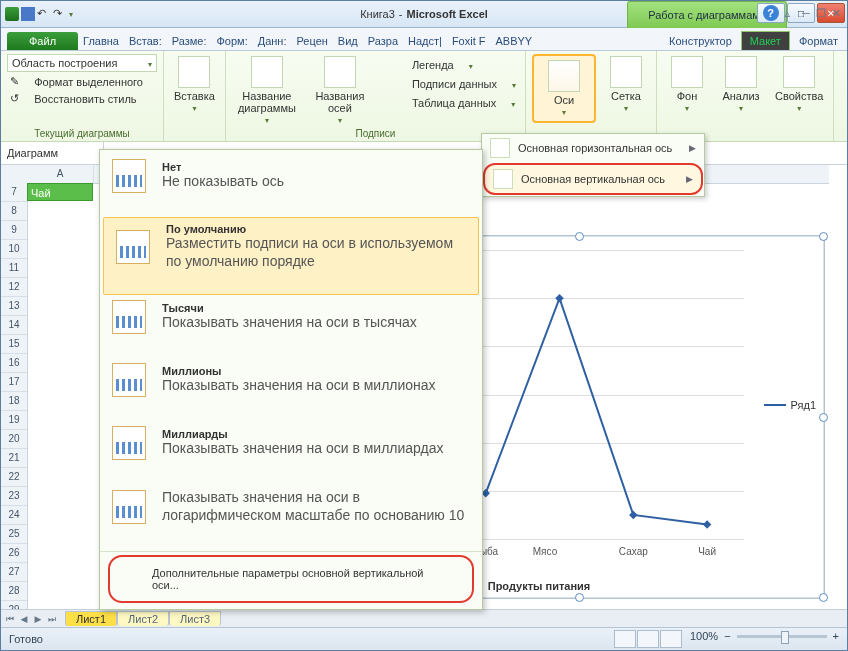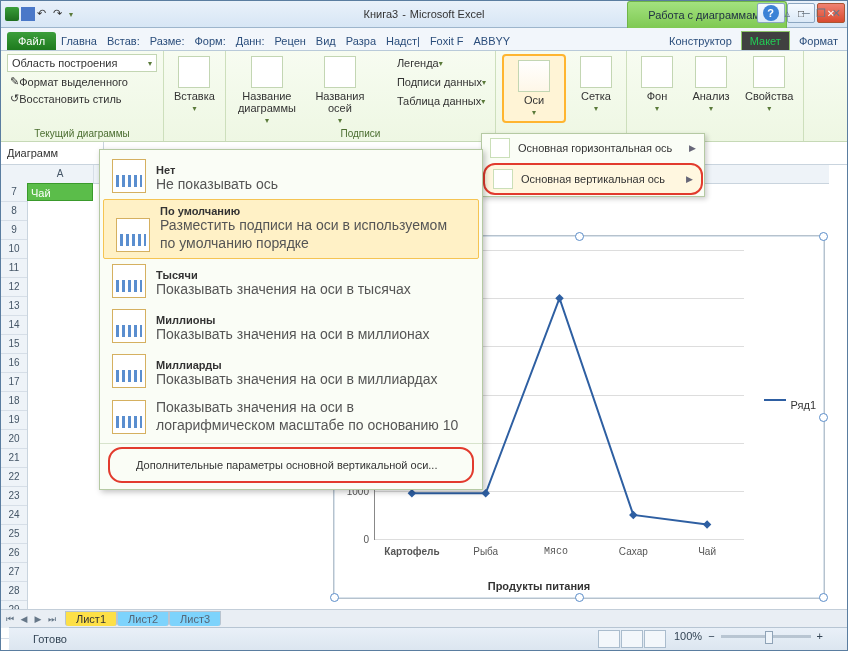--- a/index.html
+++ b/index.html
@@ -1,35 +1,35 @@
 <!DOCTYPE html>
 <html><head>
 <meta charset="utf-8">
 <style>
 html,body{margin:0;padding:0;font-family:"Segoe UI",Tahoma,sans-serif;font-size:11px;color:#333;background:#fff;overflow:hidden}
 body{width:848px;height:651px;position:relative;border:1px solid #5a7da0;box-sizing:border-box}
 .titlebar{height:26px;background:linear-gradient(#e9f1fa,#d7e6f5);display:flex;align-items:center;border-bottom:1px solid #9db5cc;position:relative}
 .qat{display:flex;align-items:center;gap:2px;padding-left:4px}
 .qat .ico{width:14px;height:14px;display:inline-block}
 .title-group{position:absolute;left:50%;transform:translateX(-50%);display:flex;align-items:center;gap:4px}
-.title-app{font-weight:400}
+.title-app{font-weight:700}
 .chart-tools-tab{position:absolute;right:60px;top:0;height:26px;background:linear-gradient(#a3e27f,#7fc953);padding:0 20px;display:flex;align-items:center;color:#234;border:1px solid #6fb548;border-bottom:none;border-radius:3px 3px 0 0}
 .winbtns{position:absolute;right:2px;top:2px;display:flex;gap:2px}
 .winbtn{width:26px;height:18px;border:1px solid #8ba6c1;background:linear-gradient(#f5faff,#dbe9f7);border-radius:2px;display:flex;align-items:center;justify-content:center;font-size:10px}
 .winbtn.close{background:linear-gradient(#f08272,#d94a2f);color:#fff;border-color:#a53}
 .tabbar{height:22px;background:#f2f6fb;display:flex;align-items:end;padding-left:6px;border-bottom:1px solid #b9cad9;gap:0}
-.file-tab{background:linear-gradient(#3b9e3b,#1e7a1e);color:#fff;padding:3px 11px;border-radius:3px 3px 0 0;font-size:11px}
+.file-tab{background:linear-gradient(#3b9e3b,#1e7a1e);color:#fff;padding:3px 22px;border-radius:3px 3px 0 0;font-size:11px}
 .tab{padding:3px 4px;color:#2a4d7b;font-size:11px;border:1px solid transparent;border-bottom:none;white-space:nowrap}
 .tab.sel{background:#404040;border-color:#8fc76a;color:#2c5}
 .tool-tab{padding:3px 8px}
 .ribbon{height:90px;background:linear-gradient(#f7fcf1,#eef7e3);border-bottom:1px solid #c6d9b6;display:flex;position:relative}
 .rgroup{border-right:1px solid #cddfbc;padding:3px 6px 1px;display:flex;flex-direction:column;justify-content:space-between}
 .rgroup-label{font-size:10px;color:#4a6d2f;text-align:center;padding-bottom:1px}
 .rgroup-body{display:flex;align-items:flex-start;gap:6px;flex:1}
-.smallbtn{display:flex;align-items:center;gap:0;padding:1px 3px;font-size:11px;white-space:nowrap}
+.smallbtn{display:flex;align-items:flex-end;gap:15px;padding:1px 3px;font-size:11px;white-space:nowrap}
 .bigbtn{display:flex;flex-direction:column;align-items:center;gap:2px;padding:2px 4px;font-size:11px;text-align:center;min-width:40px}
 .bigbtn .bicon{width:30px;height:30px;background:#fff;border:1px solid #c3d6b3}
 .drop-arrow{font-size:8px;color:#5a7a3a}
 .axis-btn{border:2px solid #ffb530;background:#fff4d6;border-radius:4px;padding:4px 10px}
 .help-area{position:absolute;right:6px;top:4px;display:flex;gap:6px;align-items:center}
 .help-area .circ{width:16px;height:16px;border-radius:50%;background:#3b82d6;color:#fff;display:flex;align-items:center;justify-content:center;font-size:11px;font-weight:bold}
 .namebox-row{height:22px;border-bottom:1px solid #c9d4de;display:flex;align-items:center;background:#fff}
 .namebox{width:90px;border-right:1px solid #c9d4de;padding:0 6px;height:100%;display:flex;align-items:center;font-size:11px}
 .submenu{position:absolute;left:480px;top:132px;width:222px;background:#fafdf6;border:1px solid #b5c9a3;box-shadow:2px 2px 5px rgba(0,0,0,.2);z-index:9}
 .submenu-item{display:flex;align-items:center;padding:4px 8px;gap:8px;font-size:11px}
@@ -42,38 +42,38 @@
 .colhdrs{height:18px;background:#eef3f8;border-bottom:1px solid #c9d4de;display:flex;position:absolute;left:26px;right:18px;top:0}
 .colhdr{width:66px;border-right:1px solid #d6dee7;font-size:10px;text-align:center;line-height:18px;color:#456}
 .cells{position:absolute;left:26px;top:18px;right:18px;bottom:0}
 .cell-a7{position:absolute;left:0;top:0;width:66px;height:18px;background:#5bbd4a;color:#fff;font-size:11px;padding-left:3px;line-height:18px;border:1px solid #3a9a2c;box-sizing:border-box}
 .chart-box{position:absolute;left:306px;top:52px;width:490px;height:362px;background:#fff;border:1px solid #b6c2cd;box-shadow:0 0 0 1px #d9e3ec inset}
 .chart-plot{position:absolute;left:40px;top:14px;right:80px;bottom:58px;border-left:1px solid #888;border-bottom:1px solid #888}
 .gridline{position:absolute;left:0;right:0;border-top:1px solid #ddd}
 .ytick{position:absolute;right:100%;transform:translate(-6px,-50%);font-size:10px;color:#555}
 .xlabel{position:absolute;bottom:-18px;font-size:10px;color:#555;transform:translateX(-50%)}
 .axis-title{position:absolute;bottom:6px;left:0;right:80px;text-align:center;font-weight:bold;font-size:11px}
-.legend{position:absolute;right:8px;top:45%;font-size:11px;display:flex;gap:5px}
+.legend{position:absolute;right:8px;top:45%;font-size:11px;display:flex;align-items:center;gap:5px}
 .legend .lswatch{width:22px;height:2px;background:#2e5fa2}
 .axis-dropdown{position:absolute;left:98px;top:148px;width:382px;background:#fafdf6;border:1px solid #b5c9a3;box-shadow:2px 2px 6px rgba(0,0,0,.25);z-index:10;padding:4px 0}
-.dd-item{display:flex;gap:10px;padding:5px 12px 6px;align-items:flex-end}
+.dd-item{display:flex;gap:16px;padding:5px 12px 24px;align-items:center}
 .dd-item .dd-ico{width:32px;height:32px;background:#fff;border:1px solid #d5b060;flex-shrink:0;position:relative}
 .dd-item .dd-ico::after{content:"";position:absolute;left:3px;right:3px;bottom:5px;height:12px;background:repeating-linear-gradient(90deg,#5a8ecf 0 3px,transparent 3px 6px)}
 .dd-title{font-weight:bold;font-size:11px}
 .dd-desc{font-size:14px;color:#555;line-height:1.25}
 .dd-item.hov{background:#fff1c6;border:1px solid #f5c453;margin:0 3px;border-radius:2px}
 .dd-sep{border-top:1px solid #d7e3cc;margin:3px 0}
 .dd-more{padding:6px 14px;font-size:11px}
-.dd-more-ring{border:2px solid #e23b2e;border-radius:14px;margin:2px 8px;padding:4px 12px}
+.dd-more-ring{border:2px solid #e23b2e;border-radius:14px;margin:2px 8px;padding:4px 28px}
 .sheet-tabs{position:absolute;left:0;right:0;bottom:22px;height:18px;background:#e9eef4;border-top:1px solid #c3ced9;display:flex;align-items:center;padding-left:30px;gap:0;font-size:11px}
 .nav-arrows{position:absolute;left:2px;display:flex;gap:0}
 .nav-arrows span{width:14px;text-align:center;color:#678;font-size:9px}
 .stab{padding:1px 10px;border:1px solid #b8c4d0;border-bottom:none;background:#fde047;border-radius:0 0 3px 3px;transform:translateY(-1px)}
-.stab.inact{background:#7dd3fc;color:#567}
-.statusbar{position:absolute;left:8px;right:0;bottom:0;height:22px;background:linear-gradient(#e9f0f8,#dce6f0);border-top:1px solid #b7c5d3;display:flex;align-items:center;padding:0 24px;font-size:11px;color:#345;justify-content:space-between}
+.stab.inact{background:#fef9c3;color:#567}
+.statusbar{position:absolute;left:0;right:0;bottom:0;height:22px;background:linear-gradient(#e9f0f8,#dce6f0);border-top:1px solid #b7c5d3;display:flex;align-items:center;padding:0 8px;font-size:11px;color:#345;justify-content:space-between}
 .zoom{display:flex;align-items:center;gap:6px}
 .zoom .track{width:90px;height:3px;background:#b8c5d2;position:relative}
 .zoom .thumb{position:absolute;left:44px;top:-4px;width:6px;height:11px;background:#eef4fa;border:1px solid #8fa3b7}
 .viewbtns{display:flex;gap:1px;margin-right:8px}
 .viewbtn{width:20px;height:16px;border:1px solid #aabccd;background:#f3f7fb}
 svg.line-chart{position:absolute;left:0;top:0;width:100%;height:100%}
 .handle{width:7px;height:7px;background:#fff;border:1px solid #5b8dc9;position:absolute;border-radius:50%}
 </style>
 </head>
 <body>
@@ -312,21 +312,21 @@
           <div class="gridline" style="top: 144.5px;"></div>
           <div class="ytick" style="top: 144.5px;">3000</div>
           <div class="gridline" style="top: 96.3333px;"></div>
           <div class="ytick" style="top: 96.3333px;">4000</div>
           <div class="gridline" style="top: 48.1667px;"></div>
           <div class="ytick" style="top: 48.1667px;">5000</div>
           <div class="gridline" style="top: 0px;"></div>
           <div class="ytick" style="top: 0px;">6000</div>
           <div class="xlabel" style="left: 36.9px; font-weight: bold;">Картофель</div>
           <div class="xlabel" style="left: 110.7px;">Рыба</div>
-          <div class="xlabel" style="left: 181px; font-family: Liberation Mono, monospace;">Мясо</div>
+          <div class="xlabel" style="left: 170px;">Мясо</div>
           <div class="xlabel" style="left: 258.3px;">Сахар</div>
           <div class="xlabel" style="left: 332.1px;">Чай</div>
           <svg class="line-chart" viewBox="0 0 369 289" preserveAspectRatio="none">
             <polyline points="36.9,243.24166666666667 110.7,243.24166666666667 184.5,48.16666666666666 258.3,264.9166666666667 332.1,274.55" fill="none" stroke="#2e5fa2" stroke-width="2"></polyline>
             <rect x="33.9" y="240.24166666666667" width="6" height="6" fill="#2e5fa2" transform="rotate(45 36.9 243.24166666666667)"></rect>
             <rect x="107.7" y="240.24166666666667" width="6" height="6" fill="#2e5fa2" transform="rotate(45 110.7 243.24166666666667)"></rect>
             <rect x="181.5" y="45.16666666666666" width="6" height="6" fill="#2e5fa2" transform="rotate(45 184.5 48.16666666666666)"></rect>
             <rect x="255.3" y="261.9166666666667" width="6" height="6" fill="#2e5fa2" transform="rotate(45 258.3 264.9166666666667)"></rect>
             <rect x="329.1" y="271.55" width="6" height="6" fill="#2e5fa2" transform="rotate(45 332.1 274.55)"></rect>
           </svg>

